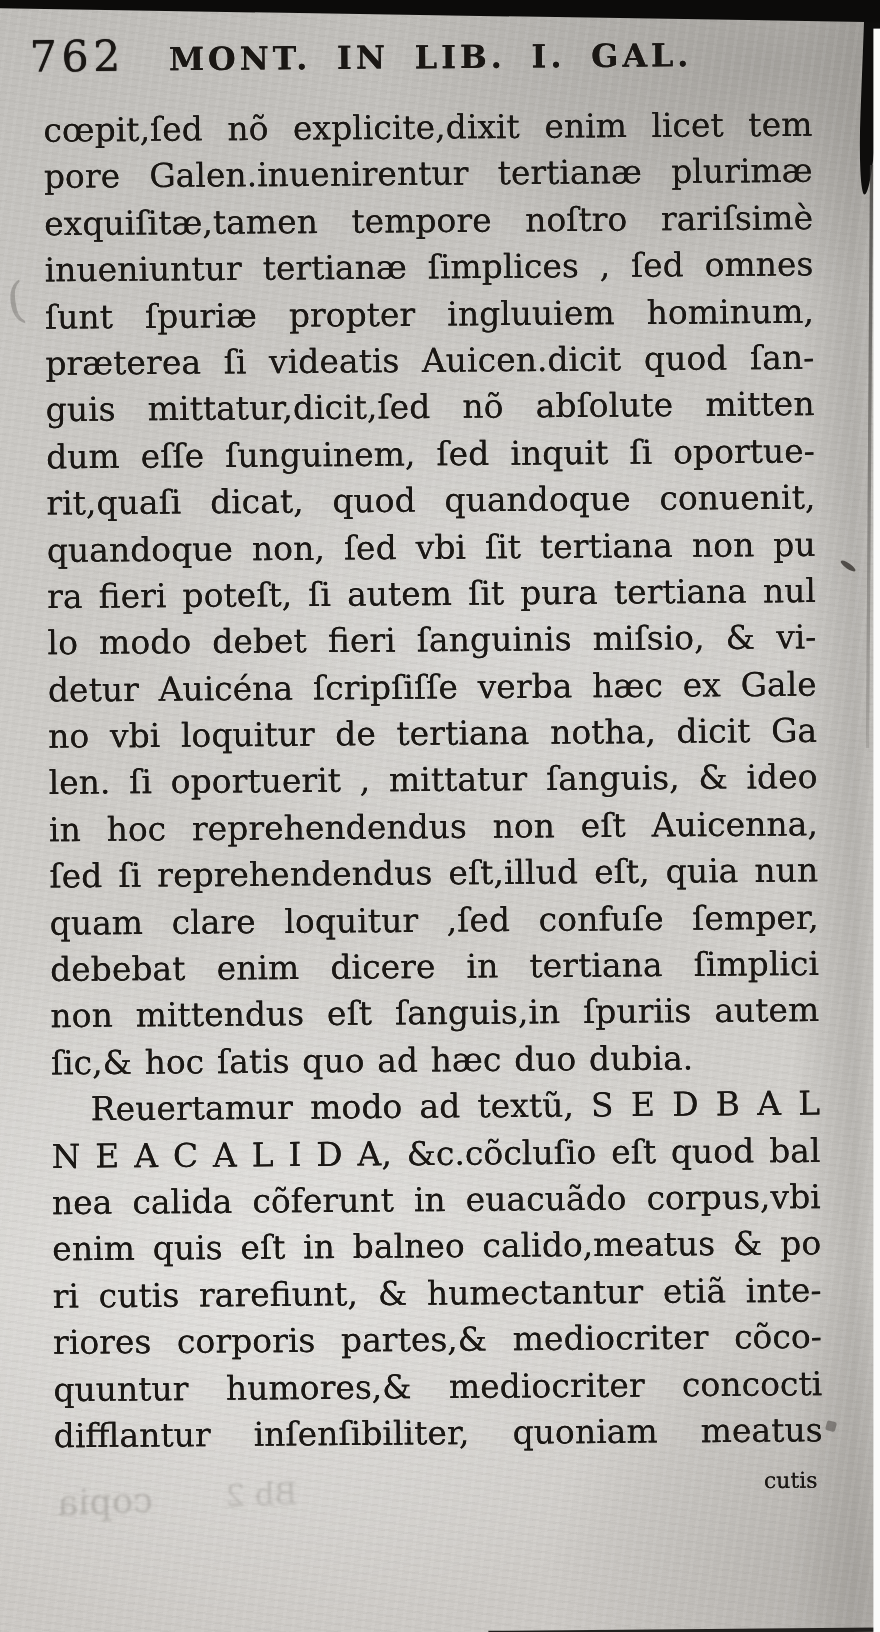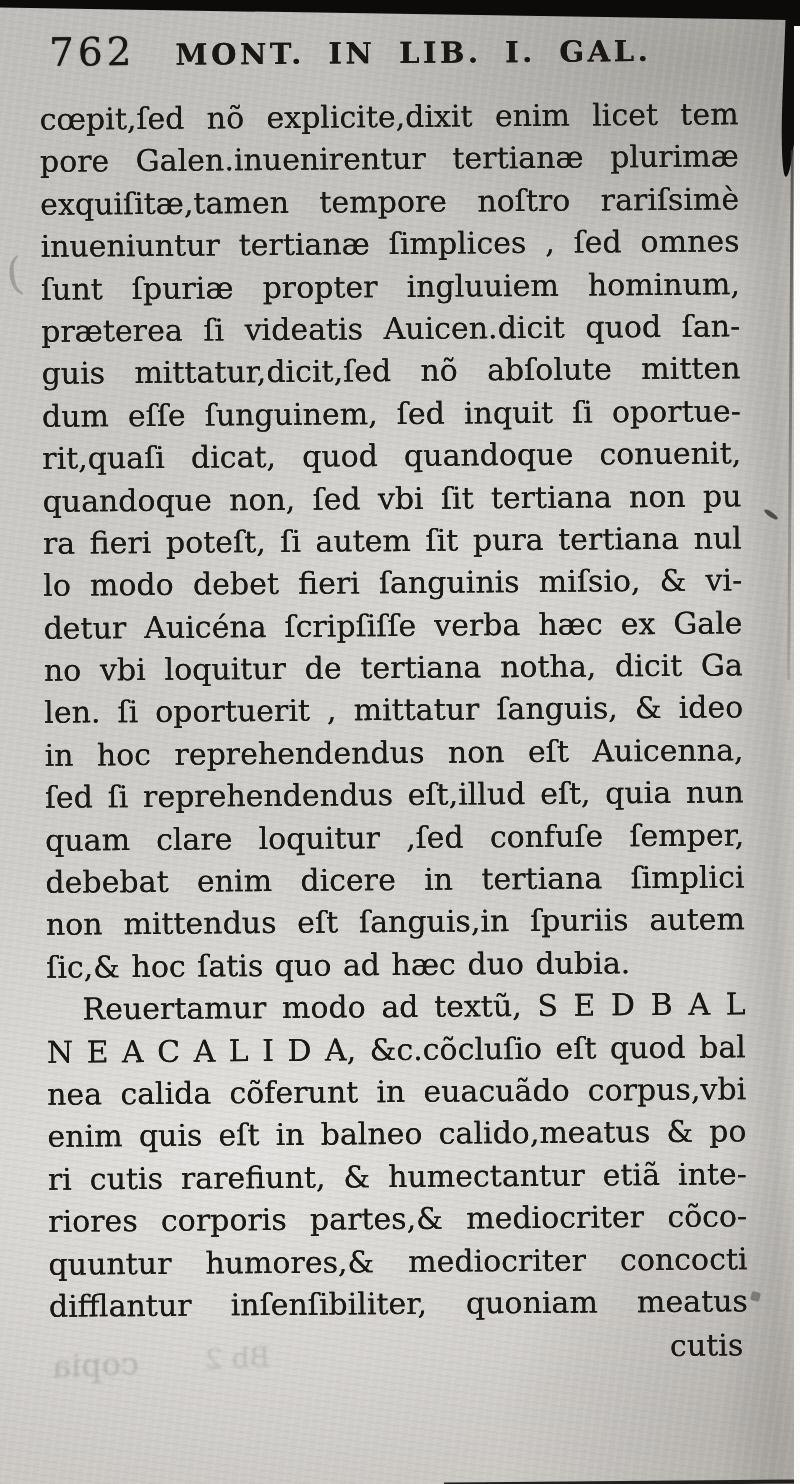--- a/index.html
+++ b/index.html
@@ -45,36 +45,36 @@
   .smudge-a{left:763px;top:512px;transform:rotate(35deg);}
   .smudge-b{left:751px;top:1292px;width:9px;height:9px;border-radius:2px;opacity:.55;transform:rotate(15deg);}
   
   .show-through{position:absolute;color:#6e6a64;opacity:0.30;filter:blur(1px);
     transform:scaleX(-1) rotate(2deg);font-size:32px;z-index:1;}
   .st-copia{left:52px;top:1346px;}
   .st-sig{left:205px;top:1342px;font-size:28px;opacity:0.26;}
   
   .content{position:relative;z-index:2;transform:rotate(-0.45deg);transform-origin:50% 50%;}
   .header{display:flex;align-items:baseline;padding-top:27px;height:62px;}
-  .page-number{margin-left:54px;font-size:39px;letter-spacing:4px;
+  .page-number{margin-left:32px;font-size:39px;letter-spacing:4px;
     text-shadow:0 0 1px rgba(20,17,14,0.9);}
   .running-title{margin-left:40px;font-size:29px;letter-spacing:3.5px;word-spacing:10px;
     font-weight:bold;text-shadow:0 0 0.6px rgba(20,17,14,0.85);}
   .body-text{margin-top:7px;padding:0 57px 0 44px;}
   .line{
     height:42.4px;line-height:42.4px;font-size:30px;
     text-align:justify;text-align-last:justify;
     white-space:normal;overflow:hidden;
     word-spacing:2px;
     text-shadow:0 0 0.6px rgba(22,19,16,0.9);
   }
   .par-end{text-align-last:left;}
   .par-start{text-indent:36px;}
   .catchword-row{padding:2px 62px 0 0;text-align:right;}
-  .catchword{font-size:30px;line-height:42px;text-shadow:0 0 0.6px rgba(22,19,16,0.9);}
+  .catchword{font-size:20px;line-height:42px;text-shadow:0 0 0.6px rgba(22,19,16,0.9);}
 </style>
 </head>
 <body>
 
 <div class="page">
 
   <div class="top-band"></div>
   <div class="gutter-band"></div>
   <div class="gutter-line"></div>
   <div class="edge-strip"></div>

